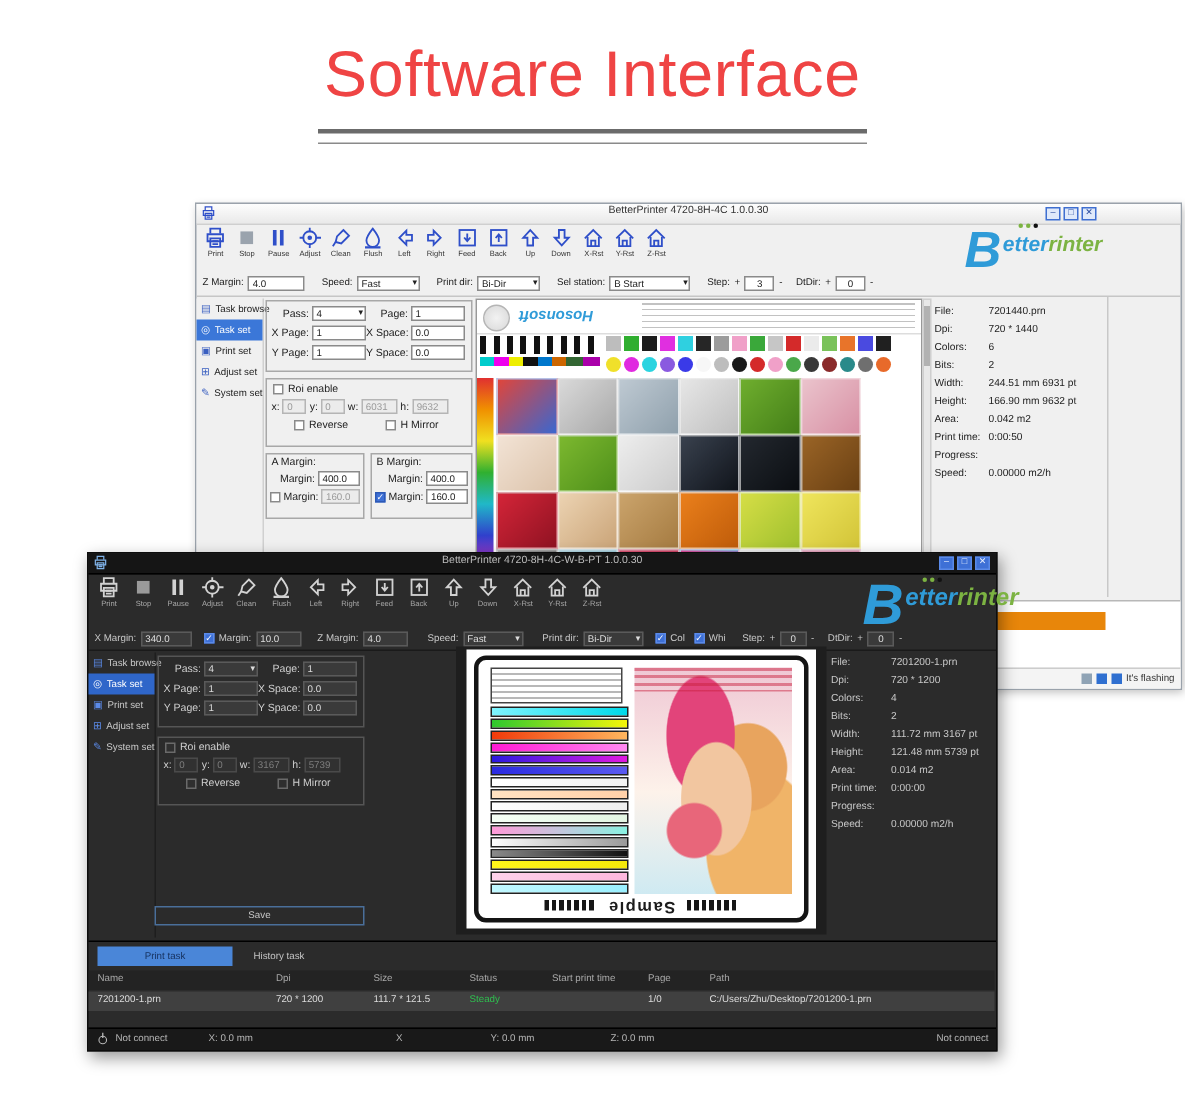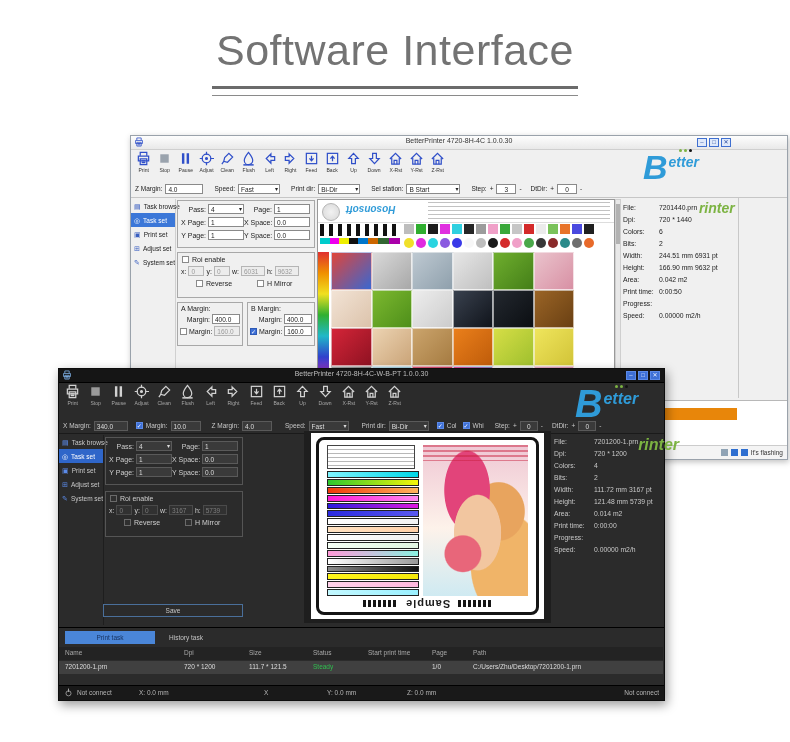--- a/index.html
+++ b/index.html
@@ -1,19 +1,19 @@
 <!DOCTYPE html>
 <html><head>
 <meta charset="utf-8">
 <style>
   html,body{margin:0;padding:0;background:#fff;font-family:"Liberation Sans",sans-serif;}
   #stage{position:relative;width:790px;height:742px;background:#fff;overflow:hidden;}
 
   
-  .main-title{position:absolute;left:0;right:0;top:26px;text-align:center;font-size:43px;font-weight:500;color:#737373;letter-spacing:.5px;}
+  .main-title{position:absolute;left:0;right:0;top:26px;text-align:center;font-size:43px;font-weight:500;color:#ef4444;letter-spacing:.5px;}
   .title-underline{position:absolute;left:212px;top:86px;width:366px;height:6px;border-top:3px solid #6b6b6b;border-bottom:1px solid #8a8a8a;}
 
   
   .win{position:absolute;box-sizing:border-box;}
   .titlebar{position:absolute;left:0;right:0;top:0;height:13px;}
   .tb-title{position:absolute;left:0;right:0;top:1px;text-align:center;font-size:7px;}
   .winbtns{position:absolute;top:2px;display:flex;gap:2px;}
   .winbtns span{display:inline-block;width:10px;height:9px;box-sizing:border-box;border:1px solid #3f6fd0;background:#dfe9fa;color:#274a9e;font-size:6px;line-height:7px;text-align:center;}
   .tbar{position:absolute;display:flex;}
   .tb-btn{display:flex;flex-direction:column;align-items:center;gap:1px;cursor:pointer;}
@@ -69,21 +69,21 @@
   .tw-status{position:absolute;left:0;right:0;bottom:0;height:13px;background:#f4f4f4;border-top:1px solid #ccc;display:flex;align-items:center;justify-content:flex-end;gap:3px;padding-right:4px;font-size:6.5px;color:#333;}
   .st-sq{display:inline-block;width:7px;height:7px;}
   .st-sq.g{background:#8fa3b5;}
   .st-sq.b{background:#2f6fd0;}
 
   
   .logo{position:absolute;display:flex;align-items:flex-start;line-height:1;}
   .logo .bigB{font-weight:bold;font-style:italic;color:#2f9bd8;}
   .logo .words{display:flex;margin-left:1px;position:relative;}
   .logo .etter{color:#2f9bd8;font-weight:bold;font-style:italic;}
-  .logo .rinter{color:#7cb342;font-weight:bold;font-style:italic;margin-top:46px;}
+  .logo .rinter{color:#7cb342;font-weight:bold;font-style:italic;}
   .logo .dots{position:absolute;display:flex;gap:2px;}
   .logo .dots i{width:3px;height:3px;border-radius:50%;display:inline-block;}
   .tw-logo{left:512px;top:14px;}
   .tw-logo .bigB{font-size:34px;}
   .tw-logo .etter,.tw-logo .rinter{font-size:14px;}
   .tw-logo .words{padding-top:5px;}
   .tw-logo .dots{top:-1px;left:10px;}
 
   
   .pv-head{position:absolute;left:0;top:0;right:0;height:22px;border-bottom:1px solid #ddd;}

